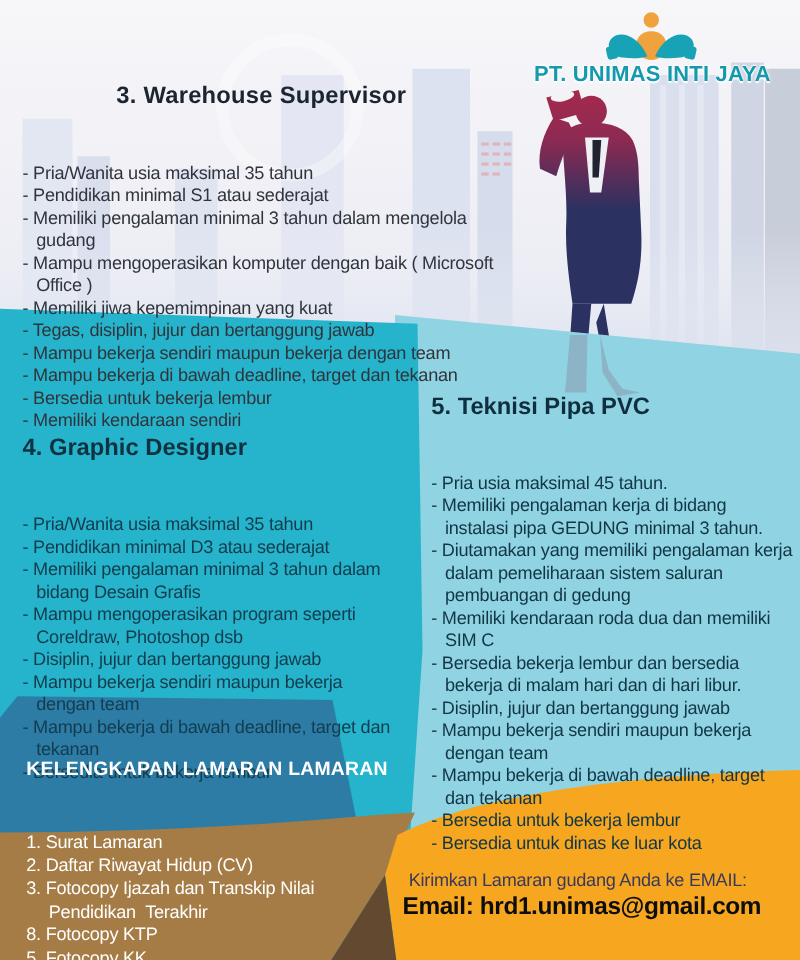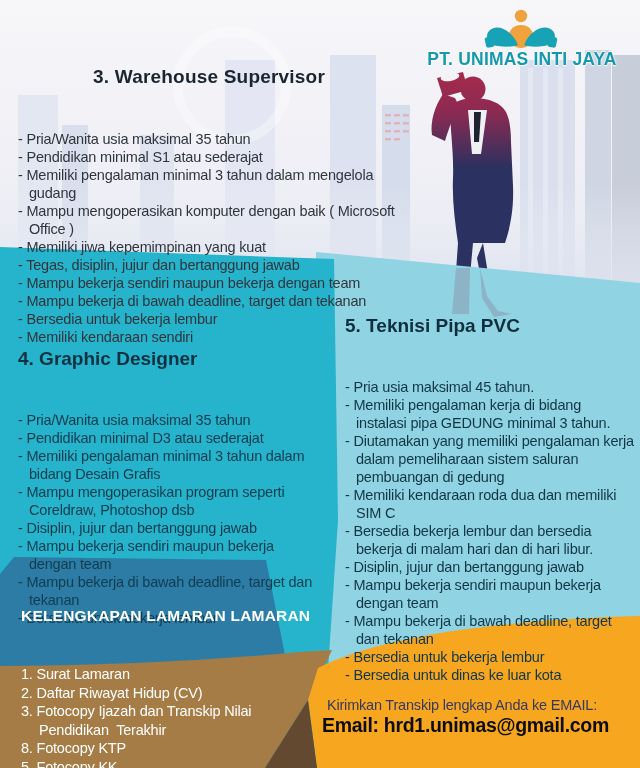--- a/index.html
+++ b/index.html
@@ -131,16 +131,16 @@
   <div class="txt sec-teknisi">
     <div class="h">5. Teknisi Pipa PVC</div>
     <div><div class="req">- Pria usia maksimal 45 tahun.</div><div class="req">- Memiliki pengalaman kerja di bidang instalasi pipa GEDUNG minimal 3 tahun.</div><div class="req">- Diutamakan yang memiliki pengalaman kerja dalam pemeliharaan sistem saluran pembuangan di gedung</div><div class="req">- Memiliki kendaraan roda dua dan memiliki SIM C</div><div class="req">- Bersedia bekerja lembur dan bersedia bekerja di malam hari dan di hari libur.</div><div class="req">- Disiplin, jujur dan bertanggung jawab</div><div class="req">- Mampu bekerja sendiri maupun bekerja dengan team</div><div class="req">- Mampu bekerja di bawah deadline, target dan tekanan</div><div class="req">- Bersedia untuk bekerja lembur</div><div class="req">- Bersedia untuk dinas ke luar kota</div></div>
   </div>
 
   <div class="txt sec-docs">
     <div class="h">KELENGKAPAN LAMARAN LAMARAN</div>
     <div><div class="doc-item">1. Surat Lamaran</div><div class="doc-item">2. Daftar Riwayat Hidup (CV)</div><div class="doc-item">3. Fotocopy Ijazah dan Transkip Nilai Pendidikan  Terakhir</div><div class="doc-item">8. Fotocopy KTP</div><div class="doc-item">5. Fotocopy KK</div></div>
   </div>
 
-  <div class="txt footer-instruction">Kirimkan Transkip lengkap Anda ke EMAIL:</div>
+  <div class="txt footer-instruction">Kirimkan Lamaran gudang Anda ke EMAIL:</div>
   <div class="txt footer-email">Email: hrd1.unimas@gmail.com</div>
 
 </div>
 
 </body></html>

